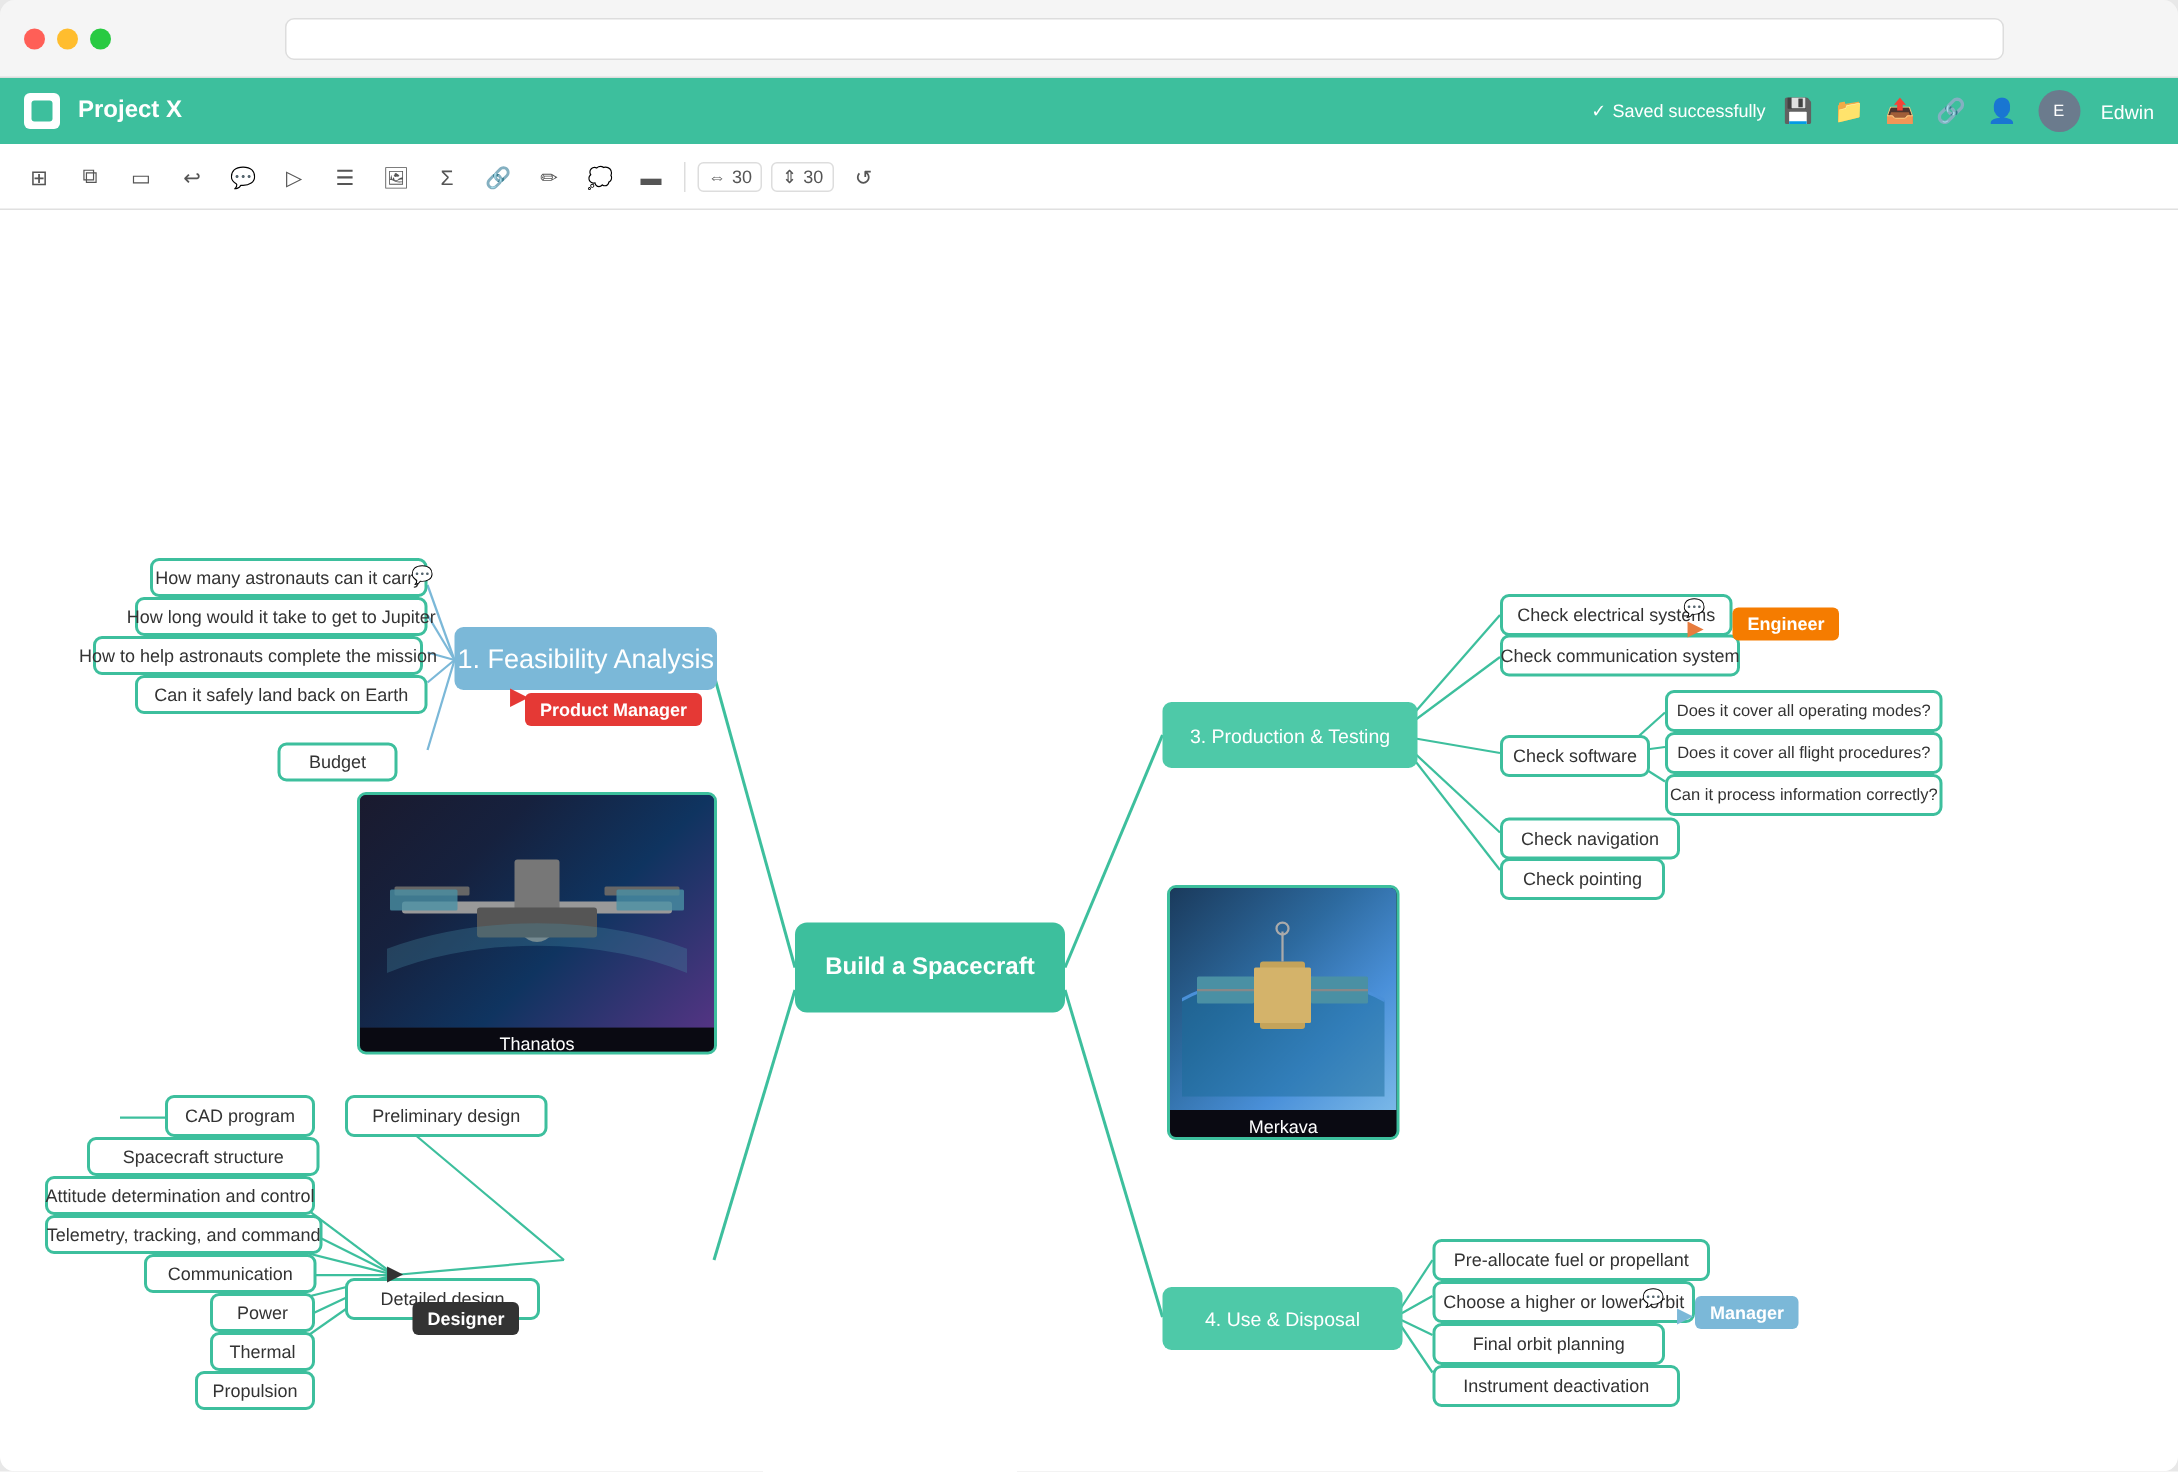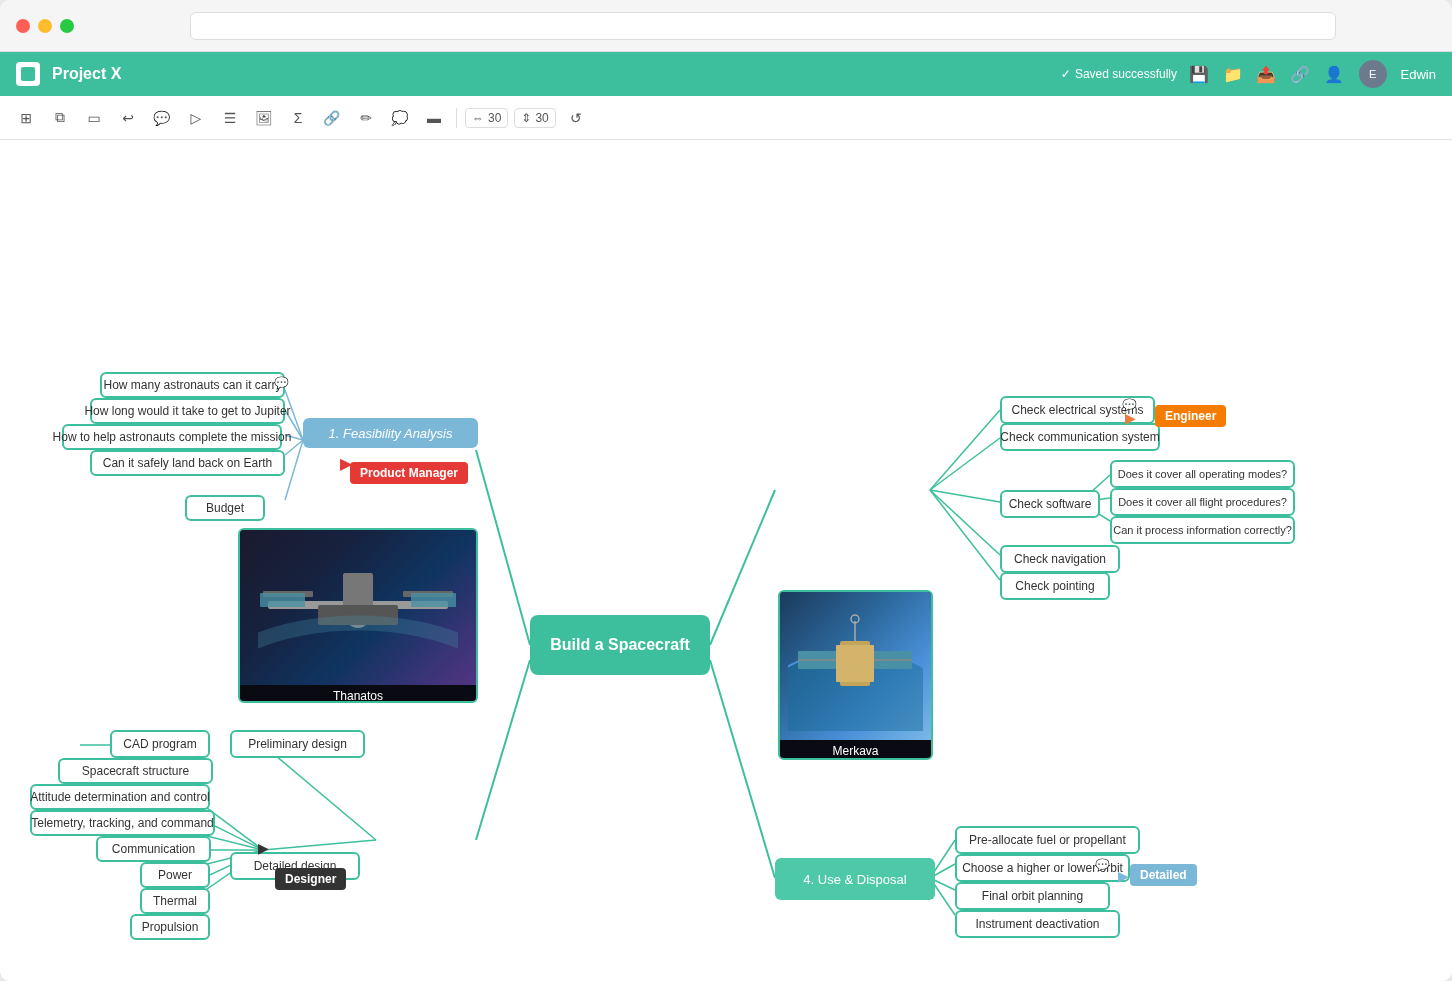--- a/index.html
+++ b/index.html
@@ -160,21 +160,21 @@
       <line x1="1080" y1="362" x2="1110" y2="381" stroke="#3dbf9d" stroke-width="1.5"></line>
 
       <line x1="930" y1="738" x2="955" y2="700" stroke="#3dbf9d" stroke-width="1.5"></line>
       <line x1="930" y1="738" x2="955" y2="724" stroke="#3dbf9d" stroke-width="1.5"></line>
       <line x1="930" y1="738" x2="955" y2="750" stroke="#3dbf9d" stroke-width="1.5"></line>
       <line x1="930" y1="738" x2="955" y2="775" stroke="#3dbf9d" stroke-width="1.5"></line>
     </svg>
 
     <div class="node node-center">Build a Spacecraft</div>
 
-    <div class="node node-blue" style="left:303px;top:278px;width:175px;height:30px;font-size:13px;font-style:italic;">
+    <div class="node node-blue" style="left:303px;top:278px;width:175px;height:42px;font-size:18px;">
       <span>1. Feasibility Analysis</span>
     </div>
 
     <div class="node node-teal-outline small-node" style="left:100px;top:232px;width:185px;height:26px;">
       <span>How many astronauts can it carry</span>
     </div>
     <div class="node node-teal-outline small-node" style="left:90px;top:258px;width:195px;height:26px;">
       <span>How long would it take to get to Jupiter</span>
     </div>
     <div class="node node-teal-outline small-node" style="left:62px;top:284px;width:220px;height:26px;justify-content:center;">
@@ -238,20 +238,23 @@
     </div>
     <div class="node node-teal-outline small-node" style="left:140px;top:748px;width:70px;height:26px;">
       <span>Thermal</span>
     </div>
     <div class="node node-teal-outline small-node" style="left:130px;top:774px;width:80px;height:26px;">
       <span>Propulsion</span>
     </div>
 
     <div class="badge badge-dark" style="left:275px;top:728px;">Designer</div>
 
+    <div class="node node-green" style="left:775px;top:328px;width:170px;height:44px;font-size:13px;text-align:center;">
+      <span>3. Production &amp; Testing</span>
+    </div>
 
     <div class="node node-teal-outline small-node" style="left:1000px;top:256px;width:155px;height:28px;">
       <span>Check electrical systems</span>
     </div>
     <div class="node node-teal-outline small-node" style="left:1000px;top:283px;width:160px;height:28px;">
       <span>Check communication system</span>
     </div>
     <div class="node node-teal-outline small-node" style="left:1000px;top:350px;width:100px;height:28px;">
       <span>Check software</span>
     </div>
@@ -306,21 +309,21 @@
     <div class="node node-teal-outline small-node" style="left:955px;top:714px;width:175px;height:28px;font-size:12px;">
       <span>Choose a higher or lower orbit</span>
     </div>
     <div class="node node-teal-outline small-node" style="left:955px;top:742px;width:155px;height:28px;font-size:12px;">
       <span>Final orbit planning</span>
     </div>
     <div class="node node-teal-outline small-node" style="left:955px;top:770px;width:165px;height:28px;font-size:12px;">
       <span>Instrument deactivation</span>
     </div>
 
-    <div class="badge badge-blue" style="left:1130px;top:724px;">Detailed</div>
+    <div class="badge badge-blue" style="left:1130px;top:724px;">Manager</div>
 
     <div style="position:absolute;left:340px;top:314px;color:#e53935;font-size:16px;z-index:5;">▶</div>
     <div style="position:absolute;left:258px;top:700px;color:#333;font-size:14px;z-index:5;">▶</div>
     <div style="position:absolute;left:1125px;top:270px;color:#e87c3e;font-size:14px;z-index:5;">▶</div>
     <div style="position:absolute;left:1118px;top:728px;color:#7bb8d8;font-size:14px;z-index:5;">▶</div>
 
     <span style="position:absolute;left:274px;top:236px;color:#3dbf9d;font-size:12px;z-index:6;">💬</span>
 
     <span style="position:absolute;left:1095px;top:718px;color:#3dbf9d;font-size:12px;z-index:6;">💬</span>
 

